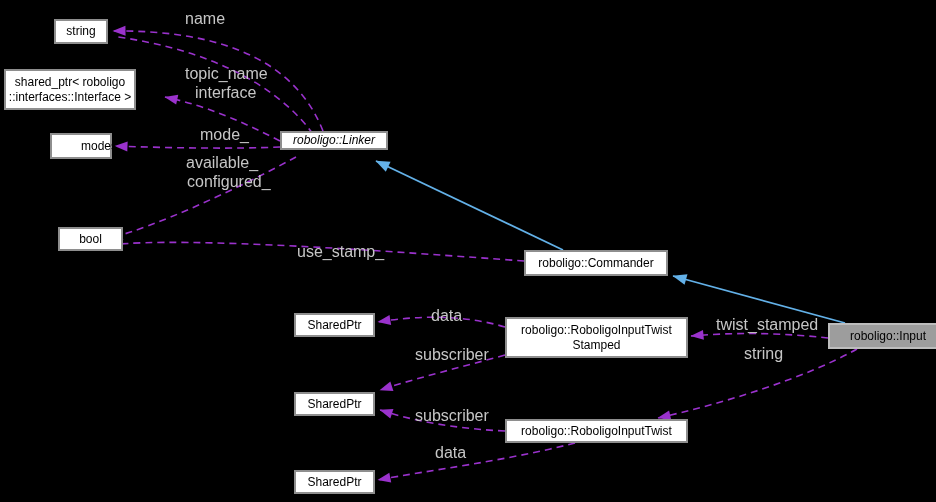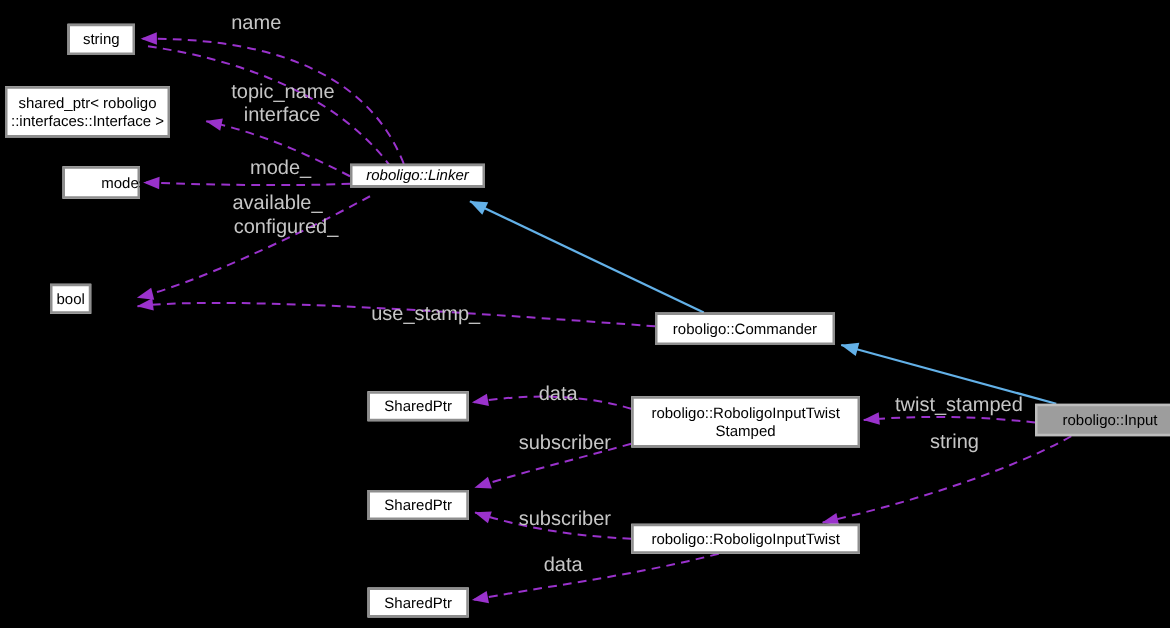--- a/index.html
+++ b/index.html
@@ -96,21 +96,21 @@
   </div>
 
   <div class="node" style="left:50px; top:133px; width:62px; height:26px;padding-left:36px;">
     <span>modes</span>
   </div>
 
   <div class="node" style="left:280px; top:131px; width:108px; height:19px;font-style:italic;">
     <span>roboligo::Linker</span>
   </div>
 
-  <div class="node" style="left:40px; top:227px; width:33px; height:24px;">
+  <div class="node" style="left:58px; top:227px; width:65px; height:24px;">
     <span>bool</span>
   </div>
 
   <div class="node" style="left:524px; top:250px; width:144px; height:26px;">
     <span>roboligo::Commander</span>
   </div>
 
   <div class="node" style="left:294px; top:313px; width:81px; height:24px;">
     <span>SharedPtr</span>
   </div>

